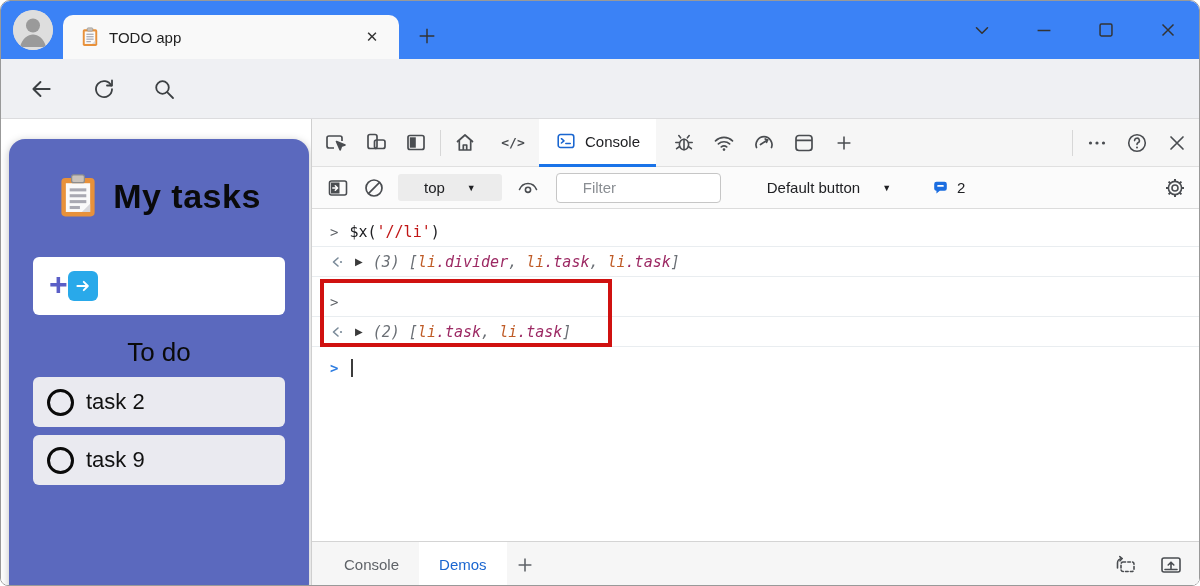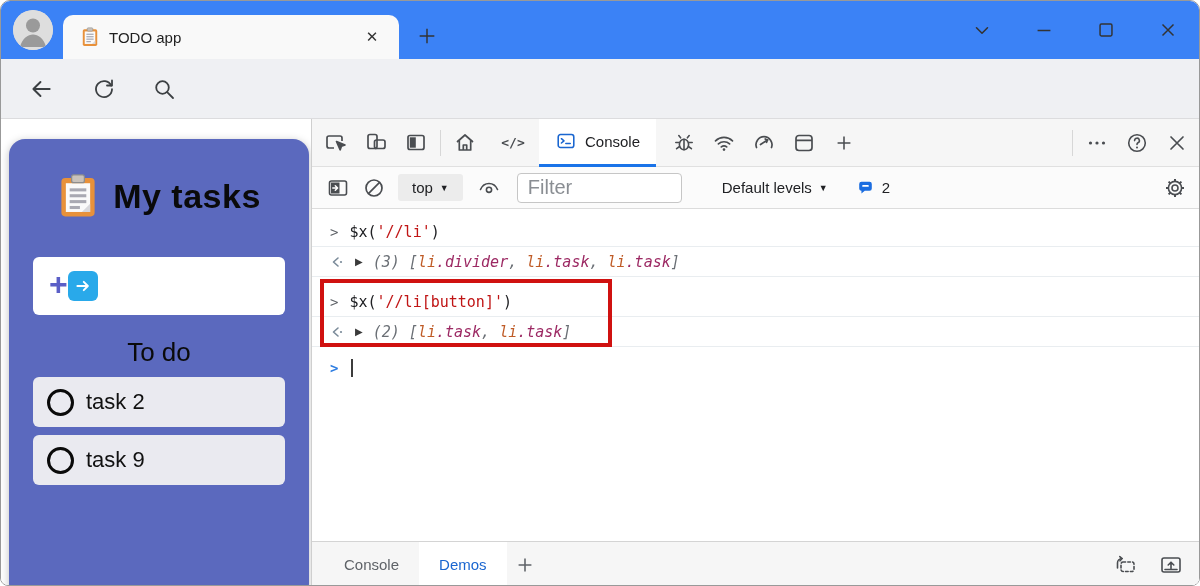--- a/index.html
+++ b/index.html
@@ -72,26 +72,26 @@
   .dt-tab-active { height:48px; display:flex; align-items:center; gap:8px; padding:0 16px;
                    background:#fff; border-bottom:3px solid var(--accent-blue,#1a73e8); cursor:pointer; }
   .dt-tab-label { font-size:15px; color:#202124; }
   .dt-spacer { flex:1; }
   .sources-glyph { font-family:"DejaVu Sans Mono",monospace; font-size:13px; font-weight:bold; color:#4a4d51; }
 
   .console-toolbar { position:absolute; left:0; top:48px; width:100%; height:42px; background:#fbfbfb;
                      border-bottom:1px solid #dcdcdc; display:flex; align-items:center; padding:0 8px; }
   .ct-btn { width:36px; height:32px; display:flex; align-items:center; justify-content:center;
             border-radius:4px; cursor:pointer; flex:none; }
-  .ct-dd { display:flex; align-items:center; gap:7px; padding:5px 14px; border-radius:3px;
+  .ct-dd { display:flex; align-items:center; gap:22px; padding:5px 26px; border-radius:3px;
            font-size:15px; color:#202124; cursor:pointer; flex:none; }
   .ct-dd.pill { background:#ececec; }
   .dd-caret { font-size:9px; color:#202124; }
-  .filter-input { width:165px; height:30px; margin:0 26px 0 10px; border:1px solid #c6c6c6; border-radius:4px;
-                  padding:0 10px; font-size:20px; color:#202124; background:#fff; outline:none; }
+  .filter-input { width:165px; height:30px; margin:0 20px 0 10px; border:1px solid #c6c6c6; border-radius:4px;
+                  padding:0 26px; font-size:15px; color:#202124; background:#fff; outline:none; }
   .filter-input::placeholder { color:#8a8e93; }
   .msg-count { display:flex; align-items:center; gap:7px; margin-left:14px; font-size:15px; color:#202124; cursor:pointer; }
   .ct-right { margin-left:auto; }
 
   .console-area { position:absolute; left:0; top:90px; width:100%; height:332px; background:#fff;
                   font-family:"DejaVu Sans Mono",monospace; font-size:15px; }
   .c-row { display:flex; align-items:center; height:30px; padding-left:18px;
            border-bottom:1px solid #e9edf0; }
   .c-row.gap-top { margin-top:8px; }
   .c-row.no-border { border-bottom:none; }
@@ -384,21 +384,21 @@
           <span class="dd-caret">▼</span>
         </div>
         <div class="ct-btn" style="margin-left:8px">
           <svg class="ic" width="24" height="24" viewBox="0 0 24 24" fill="none" stroke="#4a4d51" stroke-width="1.6">
             <path d="M3.5 13.5C5 10 8.2 7.5 12 7.5s7 2.5 8.5 6" stroke-linecap="round"></path>
             <circle cx="12" cy="13.8" r="2.6"></circle>
             </svg>
         </div>
         <input class="filter-input" type="text" placeholder="Filter" style="">
         <div class="ct-dd">
-          <span>Default levels</span>
+          <span>Default button</span>
           <span class="dd-caret">▼</span>
         </div>
         <div class="msg-count">
           <svg class="ic" width="19" height="18" viewBox="0 0 20 20">
             <path d="M3 5.5A2.5 2.5 0 0 1 5.5 3h9A2.5 2.5 0 0 1 17 5.5v5a2.5 2.5 0 0 1-2.5 2.5H9.2l-3.7 3v-3h-.5A2.5 2.5 0 0 1 3 10.5z" fill="#1b6de0"></path>
             <rect x="6.3" y="6.7" width="7.4" height="1.9" rx=".95" fill="#fff"></rect>
             </svg>
           <span>2</span>
         </div>
         <div class="ct-btn ct-right">
@@ -422,21 +422,20 @@
             <svg class="ic" width="16" height="14" viewBox="0 0 16 14" fill="none" stroke="#7a8a99" stroke-width="1.6" stroke-linecap="round" stroke-linejoin="round">
               <path d="M8 3L3.5 7 8 11"></path>
                 <circle cx="11" cy="7" r="1.1" fill="#7a8a99" stroke="none"></circle>
               </svg>
           </span>
           <span class="c-expander">▶</span>
           <span class="c-text"><span class="tk-meta">(3) </span><span class="tk-meta">[</span><span class="tk-tag">li</span><span class="tk-cls">.divider</span><span class="tk-meta">, </span><span class="tk-tag">li</span><span class="tk-cls">.task</span><span class="tk-meta">, </span><span class="tk-tag">li</span><span class="tk-cls">.task</span><span class="tk-meta">]</span></span>
         </div>
         <div class="c-row" style="margin-top:10px">
           <span class="c-chevron">&gt;</span>
-          <span class="c-text"><span class="tk-plain">$x(</span><span class="tk-str">'//li[button]'</span><span class="tk-plain">)</span></span>
         </div>
         <div class="c-row c-result">
           <span class="c-arrow">
             <svg class="ic" width="16" height="14" viewBox="0 0 16 14" fill="none" stroke="#7a8a99" stroke-width="1.6" stroke-linecap="round" stroke-linejoin="round">
               <path d="M8 3L3.5 7 8 11"></path>
                 <circle cx="11" cy="7" r="1.1" fill="#7a8a99" stroke="none"></circle>
               </svg>
           </span>
           <span class="c-expander">▶</span>
           <span class="c-text"><span class="tk-meta">(2) </span><span class="tk-meta">[</span><span class="tk-tag">li</span><span class="tk-cls">.task</span><span class="tk-meta">, </span><span class="tk-tag">li</span><span class="tk-cls">.task</span><span class="tk-meta">]</span></span>

